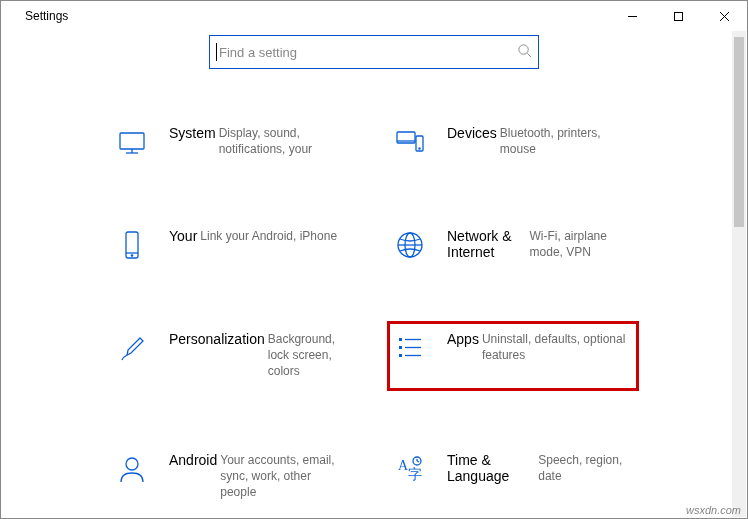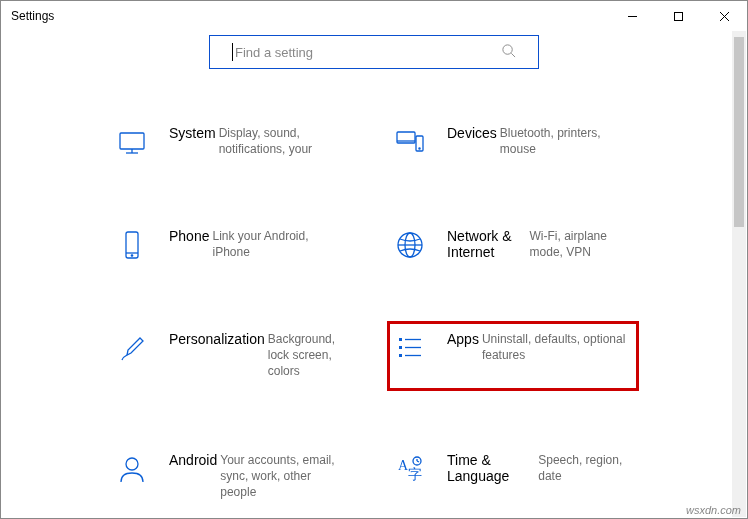--- a/index.html
+++ b/index.html
@@ -11,21 +11,21 @@
     width: 748px;
     height: 519px;
     overflow: hidden;
     position: relative;
     border: 1px solid #888;
   }
   .titlebar {
     display: flex;
     align-items: center;
     height: 30px;
-    padding-left: 10px;
+    padding-left: 24px;
     justify-content: space-between;
   }
   .titlebar-text { font-size: 12px; }
   .titlebar-controls {
     margin-left: auto;
     display: flex;
     height: 100%;
   }
   .titlebar-btn {
     width: 46px;
@@ -39,21 +39,21 @@
     display: flex;
     justify-content: center;
     margin-top: 4px;
   }
   .search-box {
     width: 330px;
     height: 34px;
     border: 1.5px solid #0a4fcf;
     display: flex;
     align-items: center;
-    padding: 0 22px;
+    padding: 0 6px;
     position: relative;
   }
   .caret {
     width: 1px;
     height: 18px;
     background: #000;
     margin-right: 2px;
   }
   .search-placeholder {
     color: #888;
@@ -191,21 +191,21 @@
 
   <div class="cat">
     <div class="cat-icon">
       <svg viewBox="0 0 32 32">
           <rect x="10" y="3" width="12" height="26" rx="2"></rect>
           <line x1="10" y1="24" x2="22" y2="24"></line>
           <circle cx="16" cy="26.5" r="0.7" fill="#0B5FD6"></circle>
         </svg>
     </div>
     <div class="cat-text">
-      <span class="cat-title">Phone</span>
+      <span class="cat-title">Your</span>
       <span class="cat-desc">Link your Android, iPhone</span>
     </div>
   </div>
 
   <div class="cat">
     <div class="cat-icon">
       <svg viewBox="0 0 32 32">
           <circle cx="16" cy="16" r="12"></circle>
           <ellipse cx="16" cy="16" rx="5" ry="12"></ellipse>
           <line x1="4" y1="16" x2="28" y2="16"></line>

